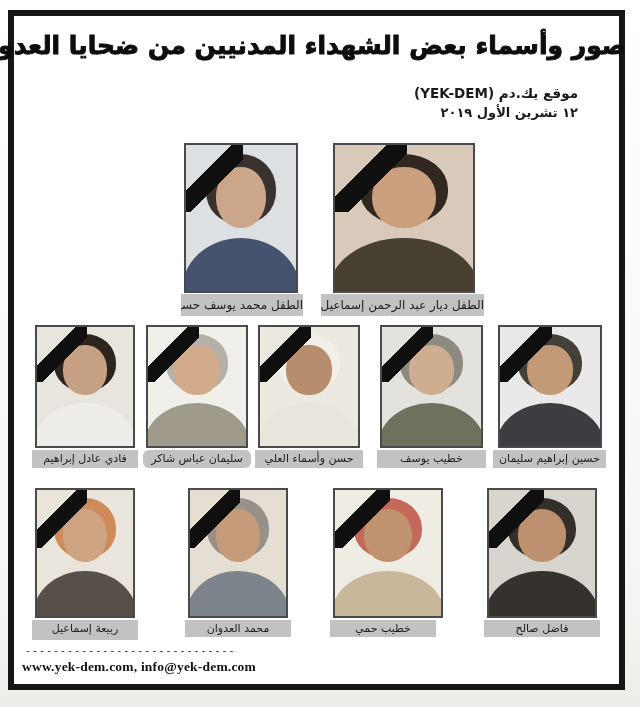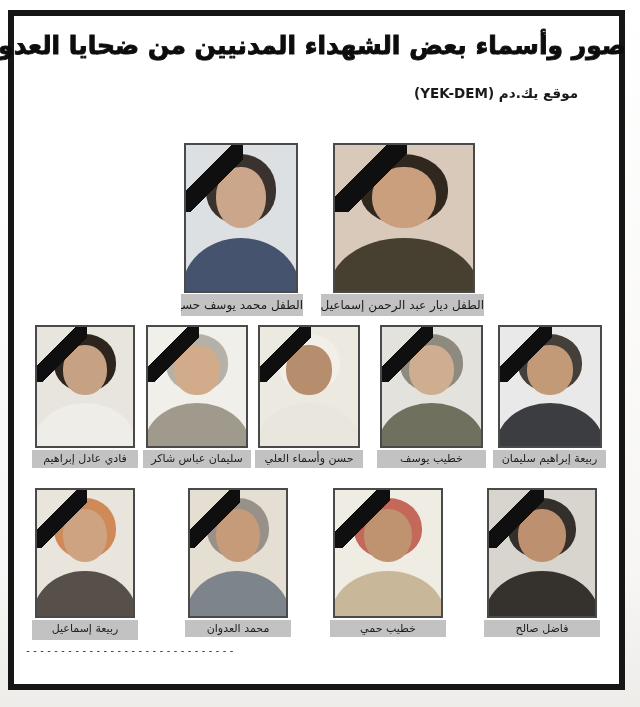--- a/index.html
+++ b/index.html
@@ -70,20 +70,21 @@
 </head>
 <body>
 
 <div class="canvas">
   <div class="frame"></div>
 
   <div class="poster-title">صور وأسماء بعض الشهداء المدنيين من ضحايا العدوان التركي على شمال وشرق سوريا</div>
 
   <div class="subtitle-block">
     <div class="line1">موقع يك.دم (YEK-DEM)</div>
+    <div class="line2">١٢ تشرين الأول ٢٠١٩</div>
   </div>
 
   <div id="cards-layer">
       <div class="photo" style="left: 184px; top: 143px; width: 114px; height: 150px; background: rgb(221, 224, 227); border-color: rgb(74, 74, 74);">
         <div class="hair" style="background: rgb(58, 50, 46);"></div>
         <div class="face" style="background: rgb(203, 166, 138);"></div>
         <div class="garment" style="background: rgb(70, 83, 110);"></div>
         <div class="ribbon" style="background: linear-gradient(135deg, transparent 37%, rgb(15, 15, 15) 37%, rgb(15, 15, 15) 58%, transparent 58%);"></div>
       </div>
       <div class="caption" style="left: 181px; top: 294px; width: 122px; height: 22px; line-height: 22px; font-size: 12px; background: rgb(194, 194, 194);">الطفل محمد يوسف حسين</div>
@@ -100,66 +101,67 @@
         <div class="garment" style="background: rgb(239, 237, 231);"></div>
         <div class="ribbon" style="background: linear-gradient(135deg, transparent 37%, rgb(15, 15, 15) 37%, rgb(15, 15, 15) 58%, transparent 58%);"></div>
       </div>
       <div class="caption" style="left: 32px; top: 450px; width: 106px; height: 18px; line-height: 18px; font-size: 11px; background: rgb(194, 194, 194);">فادي عادل إبراهيم</div>
       <div class="photo" style="left: 146px; top: 325px; width: 102px; height: 123px; background: rgb(240, 239, 234); border-color: rgb(74, 74, 74);">
         <div class="hair" style="background: rgb(181, 177, 168);"></div>
         <div class="face" style="background: rgb(210, 171, 139);"></div>
         <div class="garment" style="background: rgb(160, 154, 141);"></div>
         <div class="ribbon" style="background: linear-gradient(135deg, transparent 37%, rgb(15, 15, 15) 37%, rgb(15, 15, 15) 58%, transparent 58%);"></div>
       </div>
-      <div class="caption" style="left: 143px; top: 450px; width: 108px; height: 18px; line-height: 18px; font-size: 11px; background: rgb(194, 194, 194);">سليمان عباس شاكر</div>
+      <div class="caption" style="left: 143px; top: 450px; width: 108px; height: 18px; line-height: 18px; font-size: 11px; background: rgb(194, 194, 194); border-radius: 6px;">سليمان عباس شاكر</div>
       <div class="photo" style="left: 258px; top: 325px; width: 102px; height: 123px; background: rgb(236, 233, 225); border-color: rgb(74, 74, 74);">
         <div class="hair" style="background: rgb(242, 239, 233);"></div>
         <div class="face" style="background: rgb(183, 142, 109);"></div>
         <div class="garment" style="background: rgb(233, 230, 221);"></div>
         <div class="ribbon" style="background: linear-gradient(135deg, transparent 37%, rgb(15, 15, 15) 37%, rgb(15, 15, 15) 58%, transparent 58%);"></div>
       </div>
       <div class="caption" style="left: 255px; top: 450px; width: 108px; height: 18px; line-height: 18px; font-size: 11px; background: rgb(194, 194, 194);">حسن وأسماء العلي</div>
       <div class="photo" style="left: 380px; top: 325px; width: 103px; height: 123px; background: rgb(227, 226, 221); border-color: rgb(74, 74, 74);">
         <div class="hair" style="background: rgb(142, 138, 128);"></div>
         <div class="face" style="background: rgb(206, 173, 144);"></div>
         <div class="garment" style="background: rgb(112, 112, 95);"></div>
         <div class="ribbon" style="background: linear-gradient(135deg, transparent 37%, rgb(15, 15, 15) 37%, rgb(15, 15, 15) 58%, transparent 58%);"></div>
       </div>
       <div class="caption" style="left: 377px; top: 450px; width: 109px; height: 18px; line-height: 18px; font-size: 11px; background: rgb(194, 194, 194);">خطيب يوسف</div>
       <div class="photo" style="left: 498px; top: 325px; width: 104px; height: 123px; background: rgb(233, 233, 233); border-color: rgb(74, 74, 74);">
         <div class="hair" style="background: rgb(69, 63, 57);"></div>
         <div class="face" style="background: rgb(195, 154, 120);"></div>
         <div class="garment" style="background: rgb(60, 61, 65);"></div>
         <div class="ribbon" style="background: linear-gradient(135deg, transparent 37%, rgb(15, 15, 15) 37%, rgb(15, 15, 15) 58%, transparent 58%);"></div>
       </div>
-      <div class="caption" style="left: 493px; top: 450px; width: 113px; height: 18px; line-height: 18px; font-size: 11px; background: rgb(194, 194, 194);">ربيعة إبراهيم سليمان</div>
+      <div class="caption" style="left: 493px; top: 450px; width: 113px; height: 18px; line-height: 18px; font-size: 11px; background: rgb(194, 194, 194);">حسين إبراهيم سليمان</div>
       <div class="photo" style="left: 35px; top: 488px; width: 100px; height: 130px; background: rgb(234, 229, 220); border-color: rgb(74, 74, 74);">
         <div class="hair" style="background: rgb(207, 138, 88);"></div>
         <div class="face" style="background: rgb(205, 163, 129);"></div>
         <div class="garment" style="background: rgb(87, 80, 74);"></div>
         <div class="ribbon" style="background: linear-gradient(135deg, transparent 37%, rgb(15, 15, 15) 37%, rgb(15, 15, 15) 58%, transparent 58%);"></div>
       </div>
       <div class="caption" style="left: 32px; top: 620px; width: 106px; height: 20px; line-height: 17px; font-size: 11px; background: rgb(194, 194, 194);">ربيعة إسماعيل</div>
       <div class="photo" style="left: 188px; top: 488px; width: 100px; height: 130px; background: rgb(229, 223, 211); border-color: rgb(74, 74, 74);">
         <div class="hair" style="background: rgb(151, 145, 138);"></div>
         <div class="face" style="background: rgb(197, 155, 121);"></div>
         <div class="garment" style="background: rgb(126, 132, 139);"></div>
         <div class="ribbon" style="background: linear-gradient(135deg, transparent 37%, rgb(15, 15, 15) 37%, rgb(15, 15, 15) 58%, transparent 58%);"></div>
       </div>
       <div class="caption" style="left: 185px; top: 620px; width: 106px; height: 17px; line-height: 17px; font-size: 11px; background: rgb(194, 194, 194);">محمد العدوان</div>
       <div class="photo" style="left: 333px; top: 488px; width: 110px; height: 130px; background: rgb(239, 236, 228); border-color: rgb(74, 74, 74);">
         <div class="hair" style="background: rgb(196, 104, 90);"></div>
         <div class="face" style="background: rgb(191, 147, 112);"></div>
         <div class="garment" style="background: rgb(201, 183, 154);"></div>
         <div class="ribbon" style="background: linear-gradient(135deg, transparent 37%, rgb(15, 15, 15) 37%, rgb(15, 15, 15) 58%, transparent 58%);"></div>
       </div>
-      <div class="caption" style="left: 330px; top: 620px; width: 116px; height: 17px; line-height: 17px; font-size: 11px; background: rgb(194, 194, 194);">خطيب حمي</div>
+      <div class="caption" style="left: 330px; top: 620px; width: 106px; height: 17px; line-height: 17px; font-size: 11px; background: rgb(194, 194, 194);">خطيب حمي</div>
       <div class="photo" style="left: 487px; top: 488px; width: 110px; height: 130px; background: rgb(216, 213, 207); border-color: rgb(74, 74, 74);">
         <div class="hair" style="background: rgb(53, 47, 43);"></div>
         <div class="face" style="background: rgb(189, 145, 111);"></div>
         <div class="garment" style="background: rgb(53, 49, 44);"></div>
         <div class="ribbon" style="background: linear-gradient(135deg, transparent 37%, rgb(15, 15, 15) 37%, rgb(15, 15, 15) 58%, transparent 58%);"></div>
       </div>
       <div class="caption" style="left: 484px; top: 620px; width: 116px; height: 17px; line-height: 17px; font-size: 11px; background: rgb(194, 194, 194);">فاضل صالح</div>
     </div>
 
   <div class="footer-sep">------------------------------</div>
+  <div class="footer-links">www.yek-dem.com, info@yek-dem.com</div>
 </div>
 
 </body></html>

